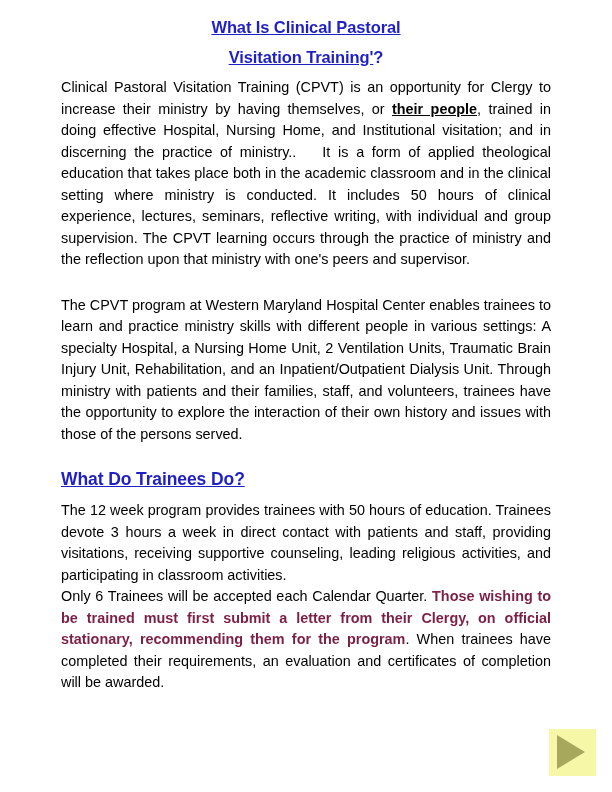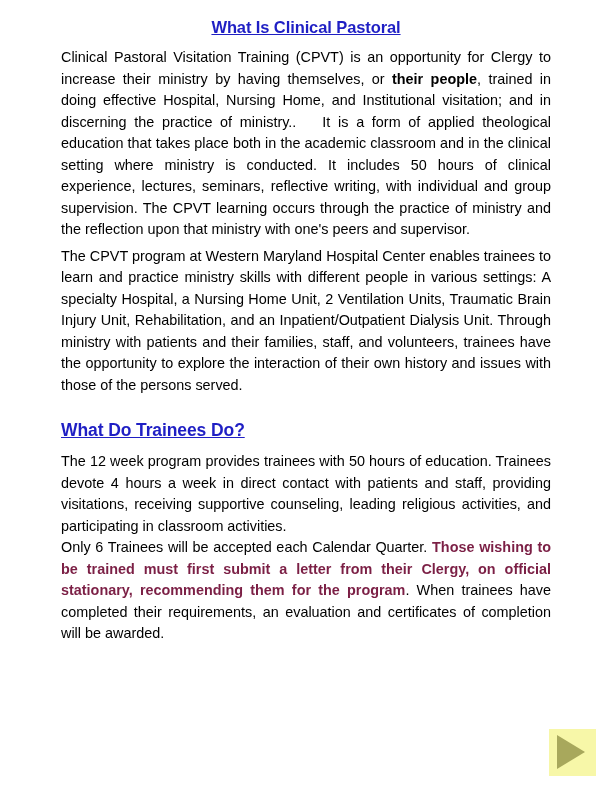--- a/index.html
+++ b/index.html
@@ -50,24 +50,25 @@
 
   
   p.body {
     margin: 0 0 0 0;
     font-size: 14.4px;
     line-height: 21.5px;
     text-align: justify;
     text-justify: inter-word;
     color: #000000;
   }
-  p.body.spaced { margin-top: 5px; }
+  p.body.spaced { margin-top: 24px; }
 
   .b-u {
     font-weight: bold;
+    text-decoration: underline;
   }
 
   .wide-space { display: inline-block; width: 26px; }
 
   
   h2.section {
     color: #1f1fc4;
     font-weight: bold;
     font-size: 17.5px;
     line-height: 24px;
@@ -117,29 +118,32 @@
 </style>
 </head>
 <body>
 
 <div class="page">
 
   <div class="content">
 
     <div class="doc-title">
       <span class="u">What Is Clinical Pastoral</span>
+      <span class="line2">
+        <span class="u">Visitation Training'</span><span>?</span>
+      </span>
     </div>
     <div class="title-gap"></div>
 
     <p class="body"><span>Clinical Pastoral Visitation Training (CPVT) is an opportunity for Clergy to increase their ministry by having themselves, or </span><span class="b-u">their people</span><span>, trained in doing effective Hospital, Nursing Home, and Institutional visitation; and in discerning the practice of ministry..</span><span class="wide-space"></span><span>It is a form of applied theological education that takes place both in the academic classroom and in the   clinical setting where ministry is conducted. It includes 50 hours of clinical experience, lectures, seminars, reflective writing, with individual and group supervision. The CPVT learning occurs through the practice of ministry and the reflection upon that ministry with one's peers and supervisor.</span></p>
 
     <p class="body spaced">The CPVT program at Western Maryland Hospital Center enables trainees to learn and practice ministry skills with different people in various settings: A specialty Hospital, a Nursing Home Unit, 2 Ventilation Units, Traumatic Brain Injury Unit, Rehabilitation, and an Inpatient/Outpatient Dialysis Unit. Through ministry with patients and their families, staff, and volunteers, trainees have the opportunity to explore the interaction of their own history and issues with those of the persons served.</p>
 
     <h2 class="section">What Do Trainees Do?</h2>
-    <p class="body">The 12 week program provides trainees with 50 hours of education. Trainees devote 4 hours a week in direct contact with patients and staff, providing visitations, receiving supportive counseling, leading religious activities, and participating in classroom activities.</p>
+    <p class="body">The 12 week program provides trainees with 50 hours of education. Trainees devote 3 hours a week in direct contact with patients and staff, providing visitations, receiving supportive counseling, leading religious activities, and participating in classroom activities.</p>
 
 
     <p class="body"><span>Only 6 Trainees will be accepted each Calendar Quarter.  </span><span class="maroon">Those wishing to be trained must first submit a letter from their Clergy, on official stationary, recommending them for the program</span><span>. When trainees have completed their requirements, an evaluation and certificates of completion will be awarded.</span></p>
 
   </div>
 
   <div class="arrow-button">
     <span class="tri"></span>
   </div>
 

